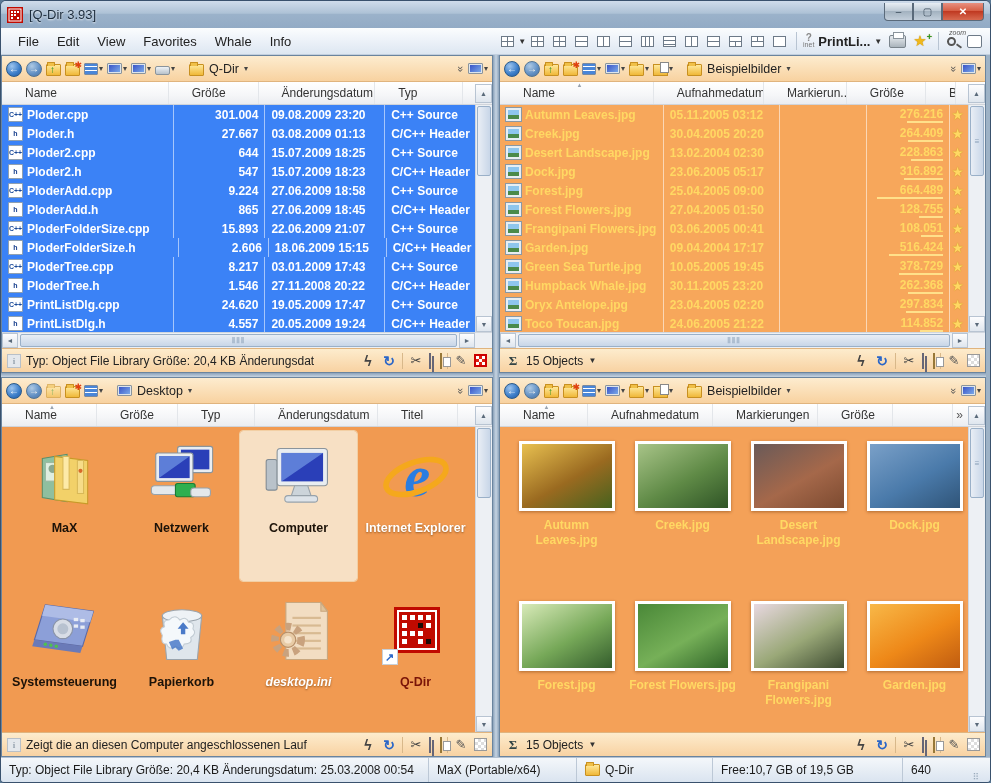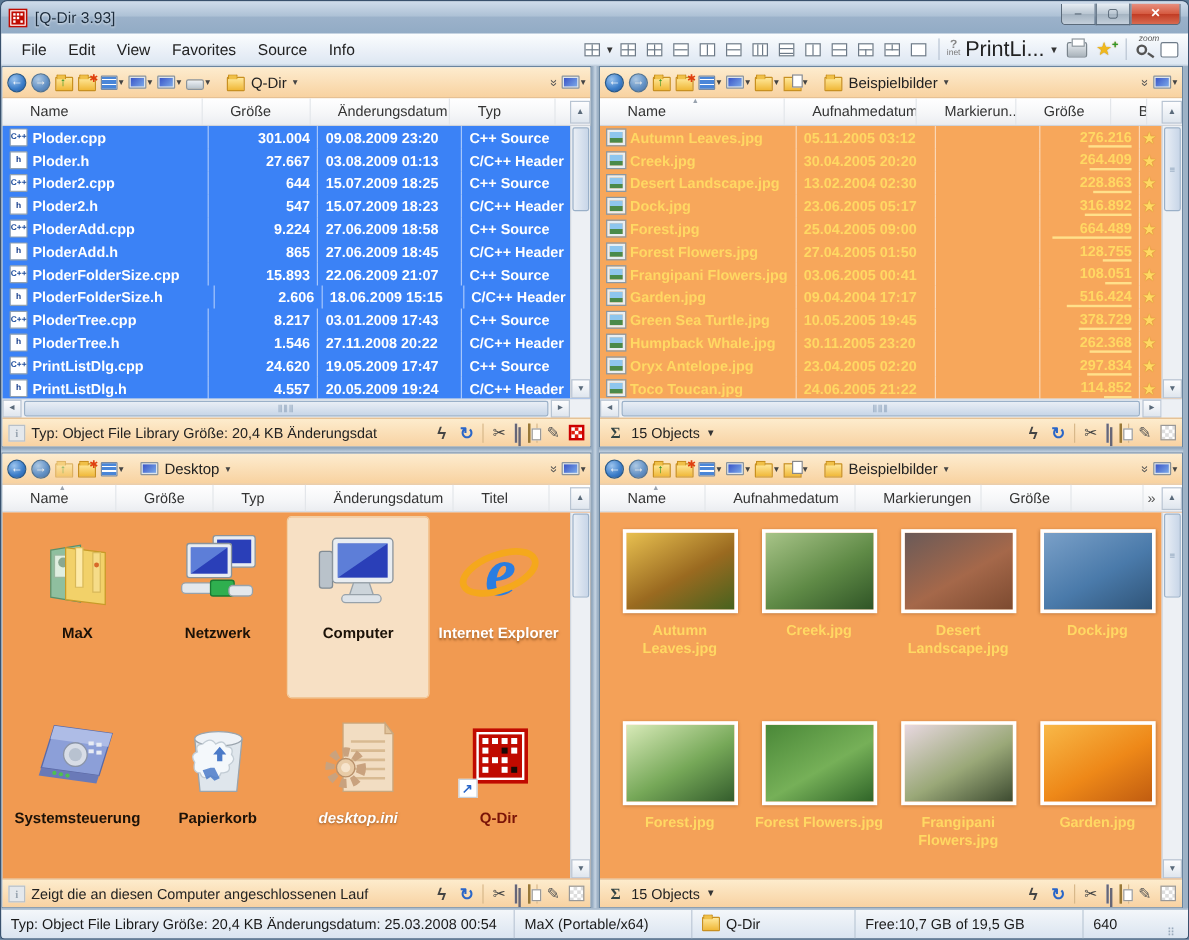--- a/index.html
+++ b/index.html
@@ -35,21 +35,21 @@
   .laybox.r3::after{content:'';position:absolute;top:3px;left:0;right:0;height:1px;background:#6d7a88;box-shadow:0 4px 0 #6d7a88;}
   .laybox.bl::before{content:'';position:absolute;left:5px;top:4px;bottom:0;width:1px;background:#6d7a88;}
   .laybox.bl::after{content:'';position:absolute;top:4px;left:0;right:0;height:1px;background:#6d7a88;}
   .laybox.br::before{content:'';position:absolute;left:5px;top:0;height:5px;width:1px;background:#6d7a88;}
   .laybox.br::after{content:'';position:absolute;top:4px;left:0;right:0;height:1px;background:#6d7a88;}
   .tb-caret{font-size:8px;color:#333;}
   .tb-sep{width:1px;height:18px;background:#b8c4d2;margin:0 4px;}
   .inet{display:flex;flex-direction:column;align-items:center;line-height:7px;color:#777;}
   .inet .q{font-weight:bold;font-size:10px;color:#888;}
   .inet .t{font-size:7px;}
-  .print-label{font-size:18px;color:#222;margin:0 2px;}
+  .print-label{font-size:13px;color:#222;margin:0 2px;font-weight:bold;}
   .ico-printer{width:17px;height:13px;background:linear-gradient(#e8ecf0,#aab4bc);border:1px solid #7a848c;border-radius:2px;position:relative;}
   .ico-printer::before{content:'';position:absolute;left:3px;top:-4px;width:9px;height:5px;background:#fff;border:1px solid #8a949c;}
   .ico-star{color:#f0b81c;font-size:15px;text-shadow:0 0 1px #a87808;}
   .ico-star .plus{color:#2a9a2a;font-size:9px;font-weight:bold;vertical-align:top;}
   .ico-zoom{position:relative;width:20px;height:20px;}
   .ico-zoom .lens{position:absolute;left:2px;top:6px;width:9px;height:9px;border:2px solid #555;border-radius:50%;}
   .ico-zoom .handle{position:absolute;left:11px;top:14px;width:6px;height:2px;background:#555;transform:rotate(35deg);}
   .ico-zoom .zlabel{position:absolute;top:-2px;left:4px;font-size:7px;font-style:italic;color:#555;}
   .panelbtn{width:15px;height:13px;border:1px solid #6d7a88;background:#fff;border-radius:2px;}
 
@@ -204,21 +204,21 @@
       <span class="cap close">✕</span>
     </span>
   </div>
 
   <div class="menubar">
     <span id="menu-items" style="display: flex;">
         <span class="menu-item">File</span>
         <span class="menu-item">Edit</span>
         <span class="menu-item">View</span>
         <span class="menu-item">Favorites</span>
-        <span class="menu-item">Source</span>
+        <span class="menu-item">Whale</span>
         <span class="menu-item">Info</span>
       </span>
     <span class="mb-spacer"></span>
     <span id="layout-buttons" style="display:flex;align-items:center;">
         <span class="laybtn">
           <span class="laybox v h"></span>
         </span>
         <span class="tb-caret">▼</span>
         <span class="laybtn">
           <span class="laybox v h"></span>

